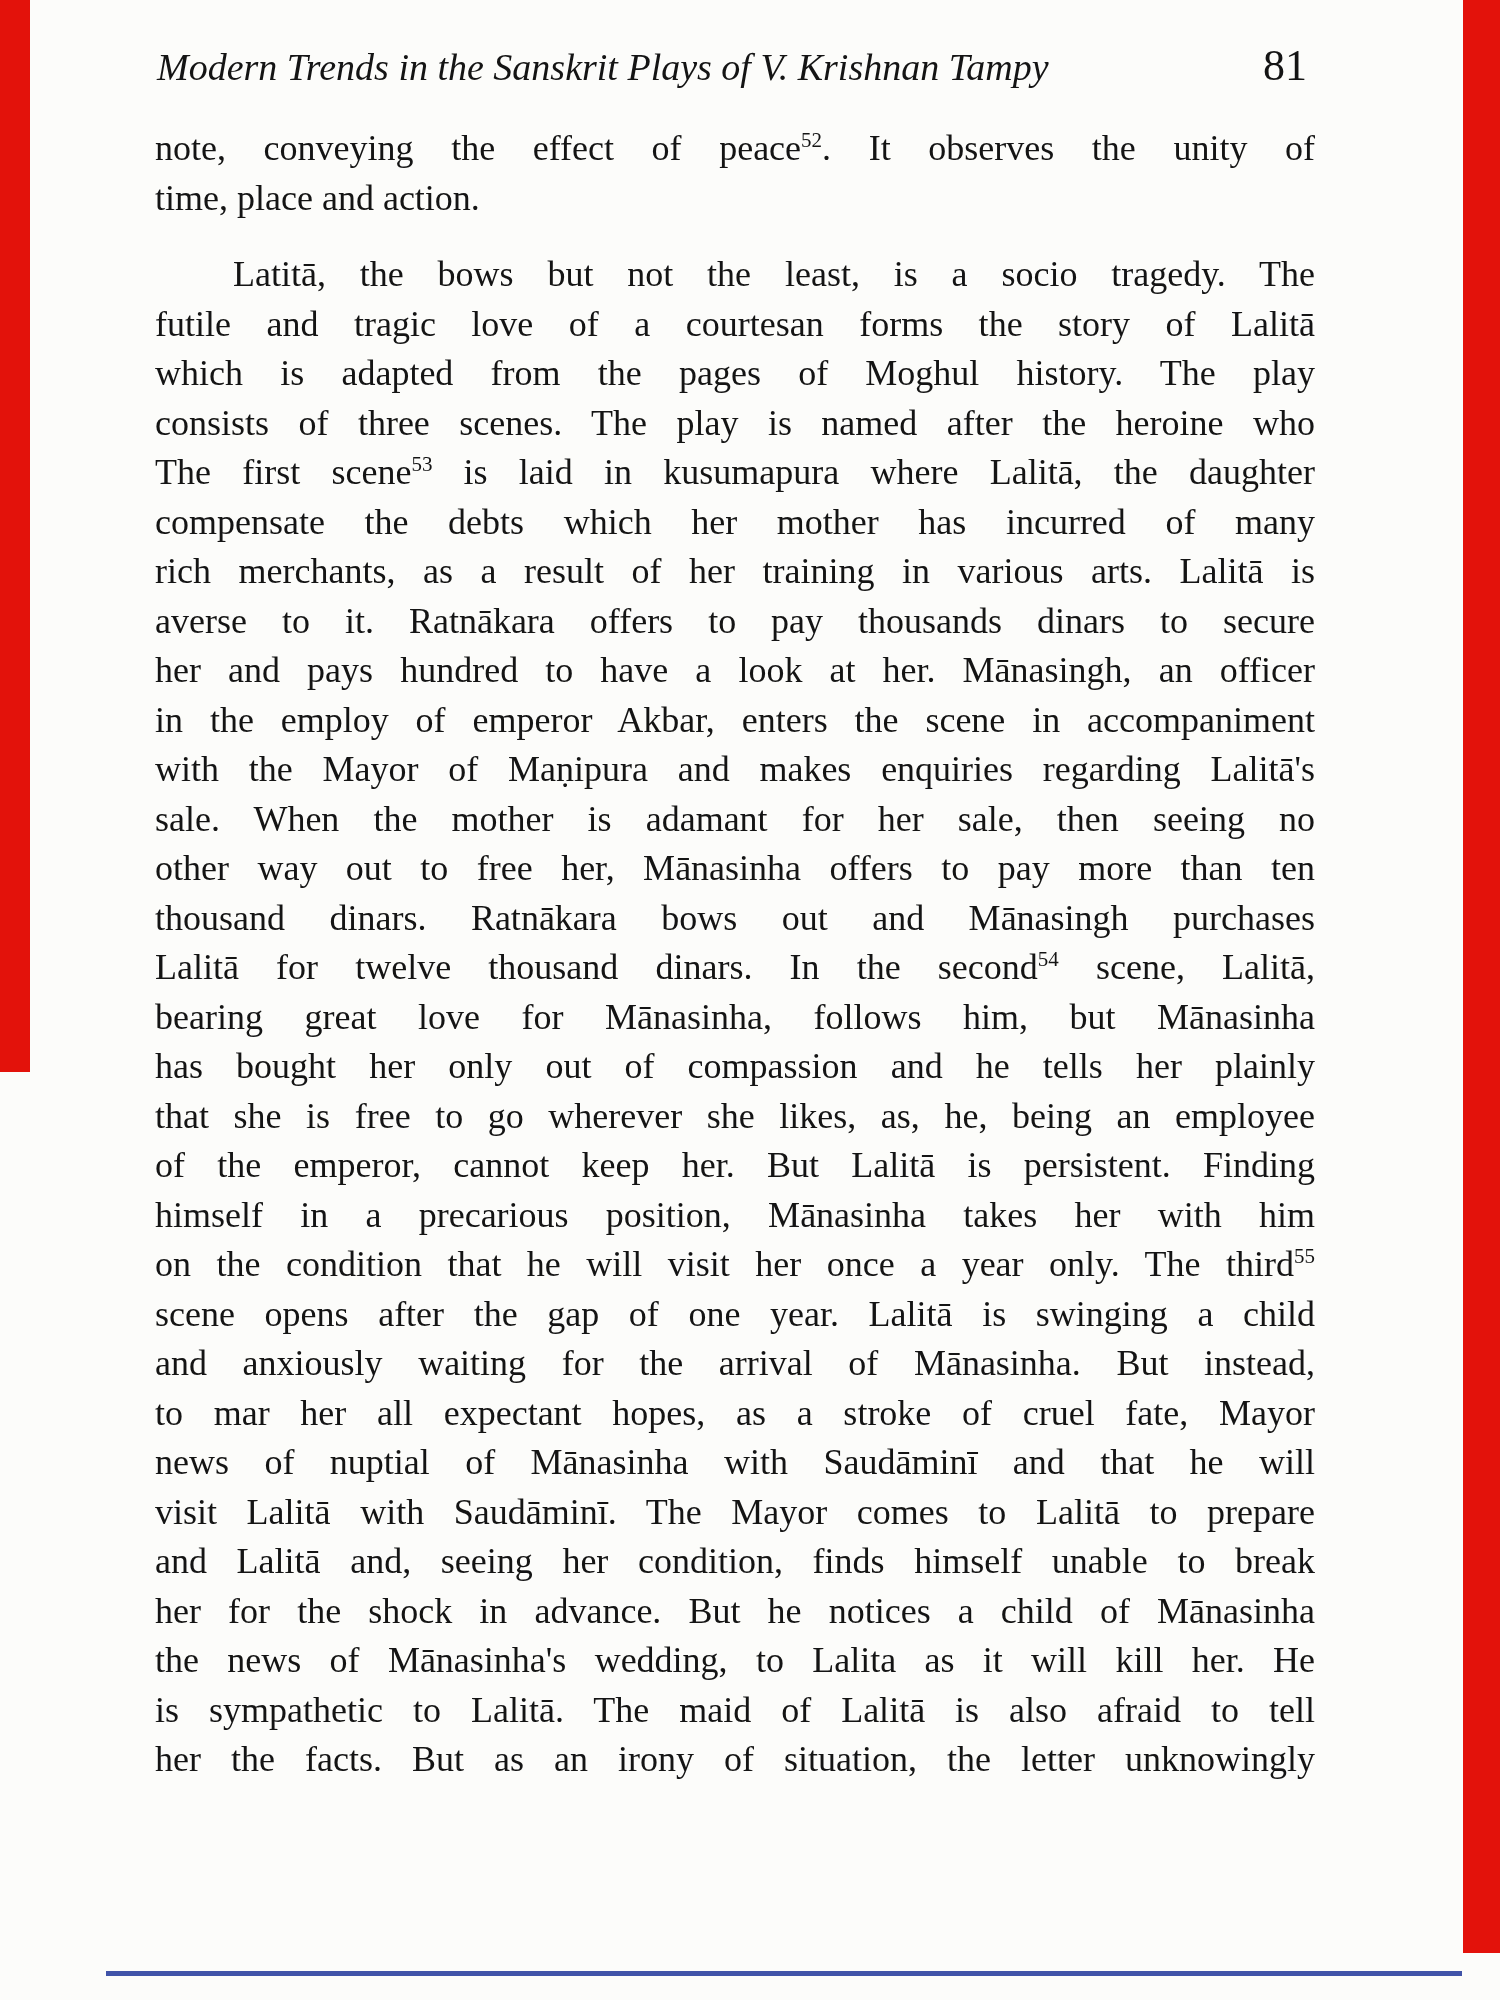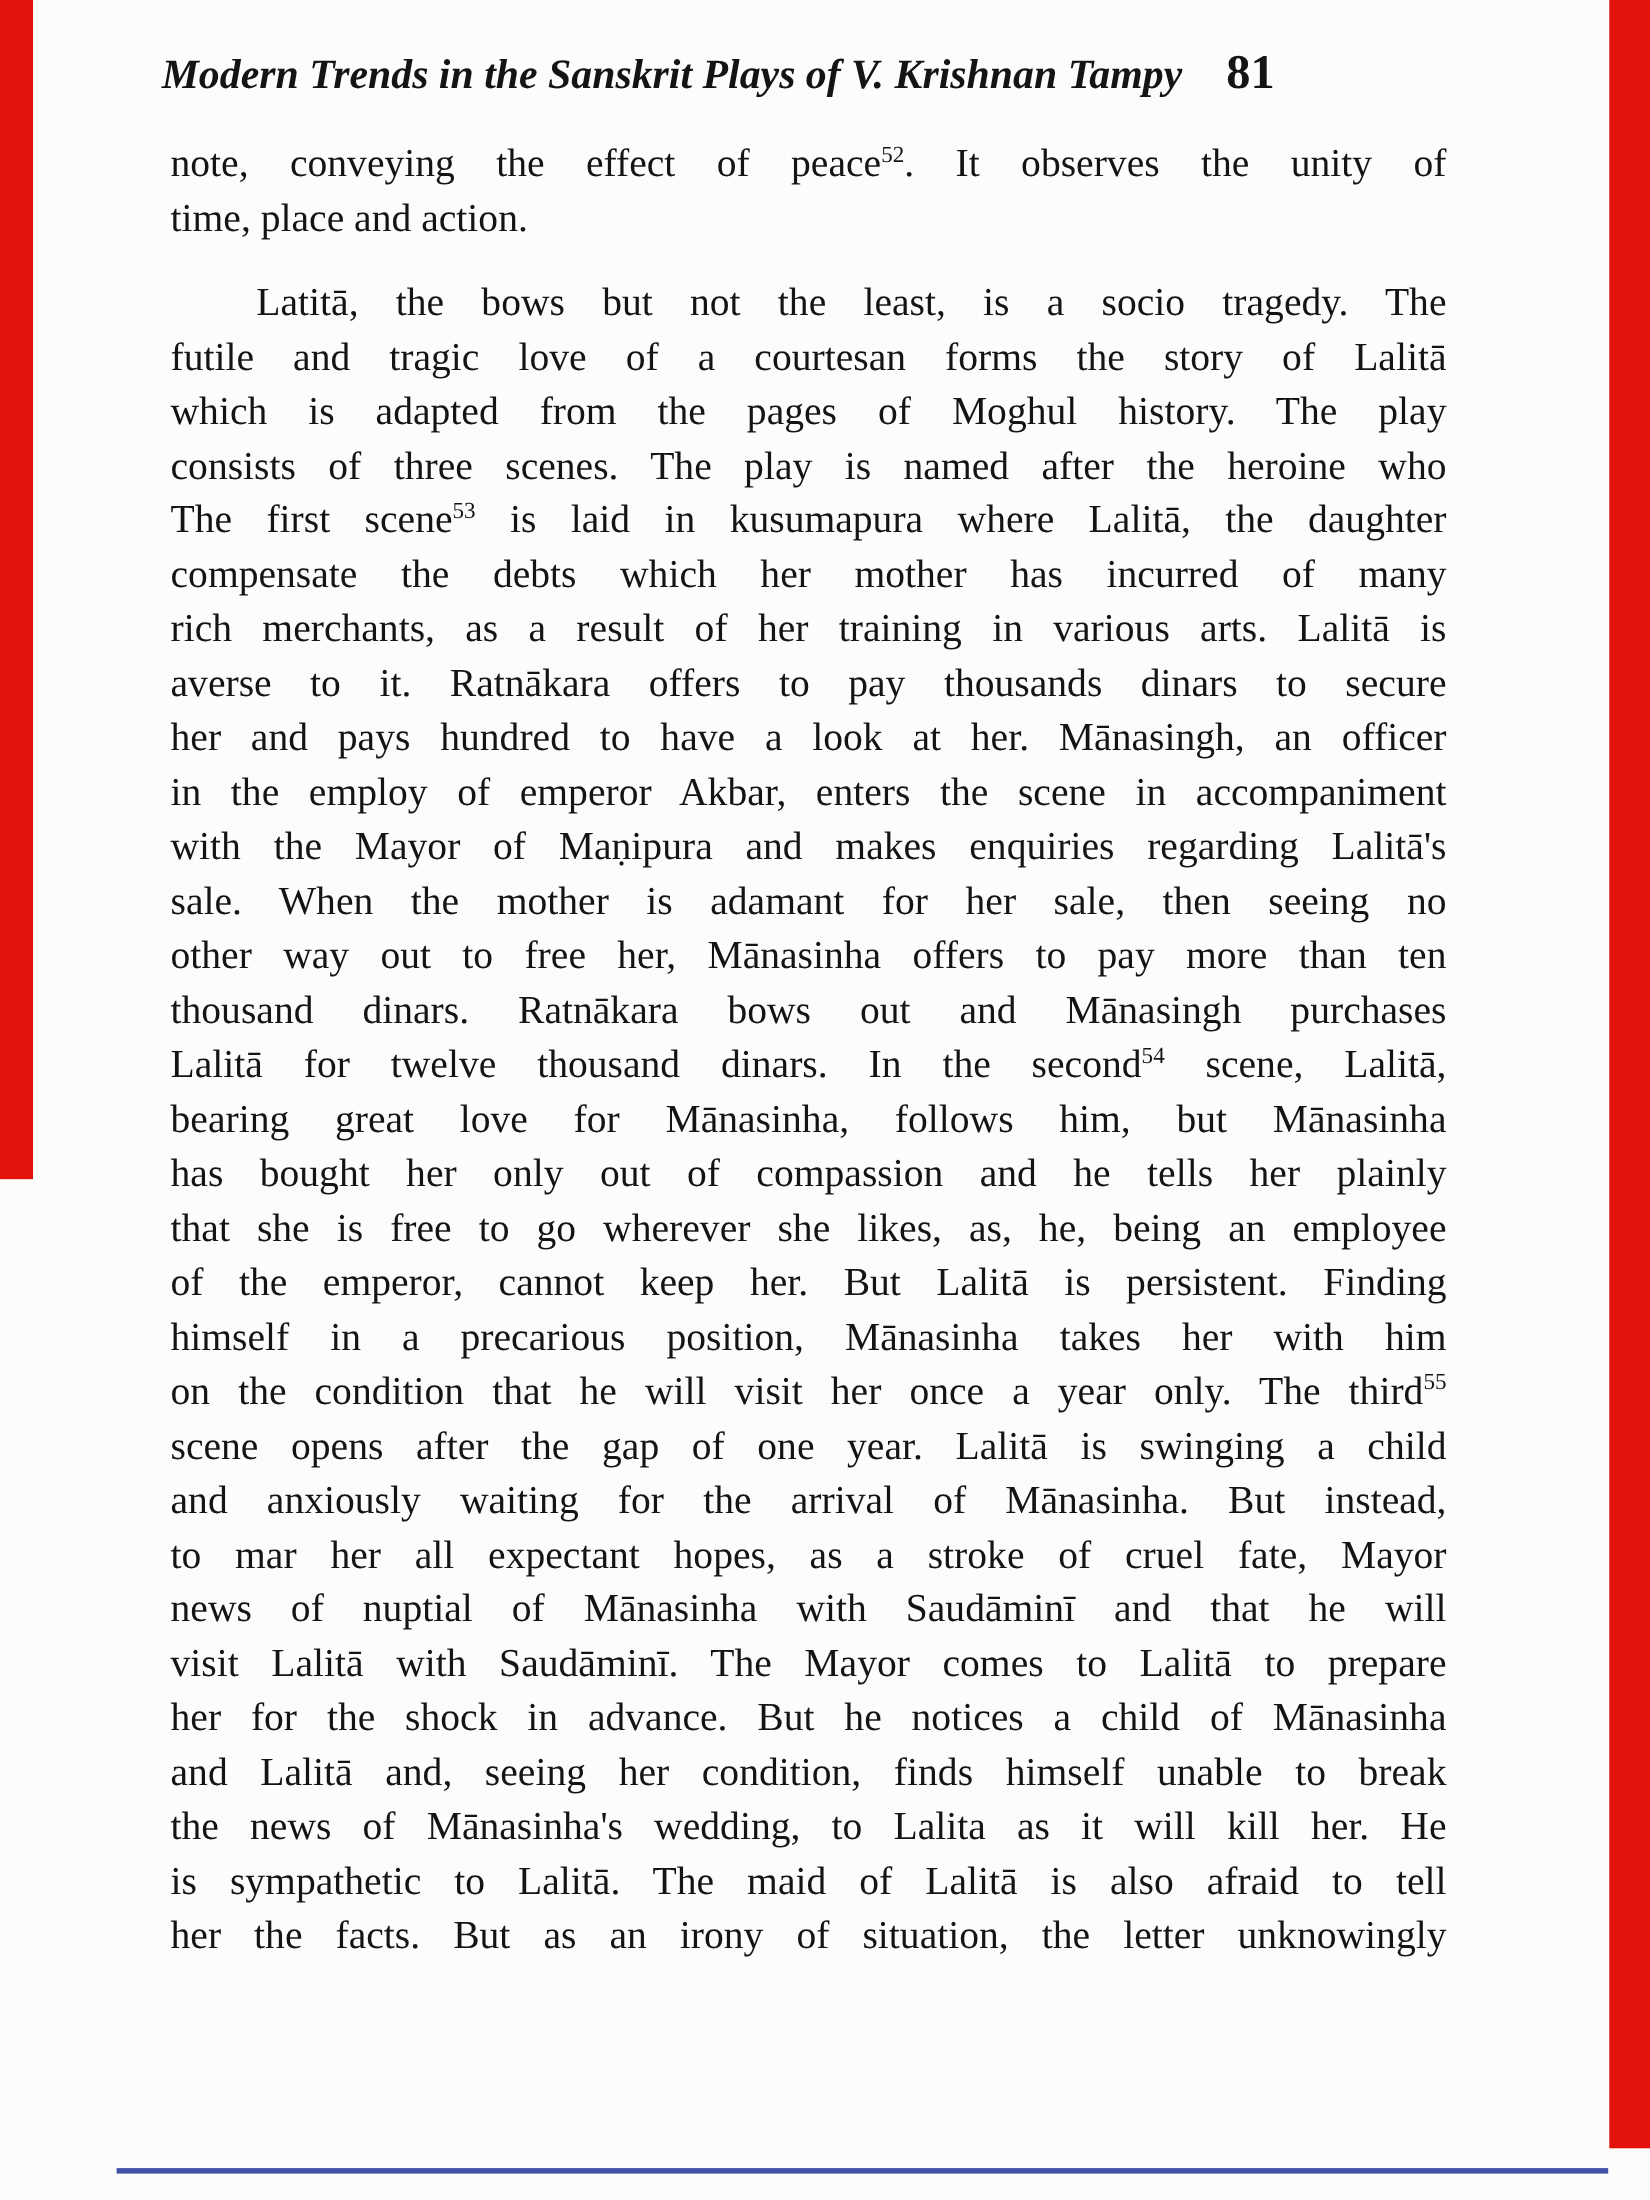--- a/index.html
+++ b/index.html
@@ -13,30 +13,29 @@
     color: #141414;
   }
   
   .bar-left  { position: absolute; left: 0;   top: 0; width: 30px;  height: 1072px; }
   .bar-right { position: absolute; right: 0;  top: 0; width: 37px;  height: 1953px; }
   .bottom-line { position: absolute; left: 106px; top: 1971px; width: 1356px; height: 5px; }
 
   
   .header {
     position: absolute;
-    left: 147px;
+    left: 157px;
     top: 40px;
     width: 1150px;
     display: flex;
-    justify-content: flex-start;
+    justify-content: space-between;
     align-items: baseline;
     font-style: italic;
     font-size: 38px;
     white-space: nowrap;
-    font-weight: bold;
   }
   .pagenum { font-style: normal; font-size: 44px; margin-left: 40px; }
 
   
   .para {
     position: absolute;
     left: 155px;
     width: 1160px;
     font-size: 36px;
     line-height: 49.5px;
@@ -97,21 +96,21 @@
         <div class="line">has bought her only out of compassion and he tells her plainly</div>
         <div class="line">that she is free to go wherever she likes, as, he, being an employee</div>
         <div class="line">of the emperor, cannot keep her. But Lalitā is persistent. Finding</div>
         <div class="line">himself in a precarious position, Mānasinha takes her with him</div>
         <div class="line">on the condition that he will visit her once a year only. The third<sup>55</sup></div>
         <div class="line">scene opens after the gap of one year. Lalitā is swinging a child</div>
         <div class="line">and anxiously waiting for the arrival of Mānasinha. But instead,</div>
         <div class="line">to mar her all expectant hopes, as a stroke of cruel fate, Mayor</div>
         <div class="line">news of nuptial of Mānasinha with Saudāminī and that he will</div>
         <div class="line">visit Lalitā with Saudāminī. The Mayor comes to Lalitā to prepare</div>
+        <div class="line">and Lalitā and, seeing her condition, finds himself unable to break</div>
         <div class="line">her for the shock in advance. But he notices a child of Mānasinha</div>
-        <div class="line">and Lalitā and, seeing her condition, finds himself unable to break</div>
         <div class="line">the news of Mānasinha's wedding, to Lalita as it will kill her. He</div>
         <div class="line">is sympathetic to Lalitā. The maid of Lalitā is also afraid to tell</div>
         <div class="line">her the facts. But as an irony of situation, the letter unknowingly</div>
       </div>
     </div>
 
 </div>
 
 </body></html>

